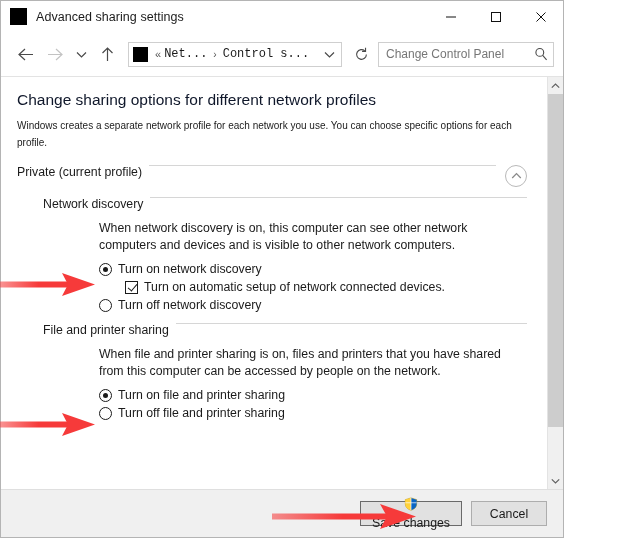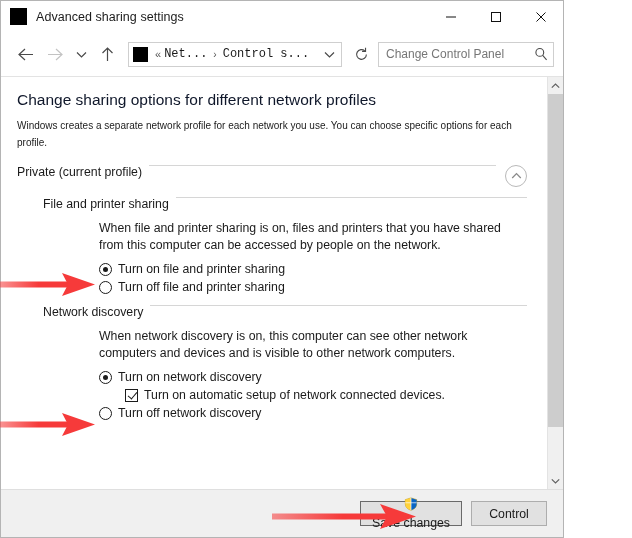--- a/index.html
+++ b/index.html
@@ -451,59 +451,59 @@
             <svg width="11" height="8" viewBox="0 0 11 8">
                 <path d="M1.2 6 L5.5 1.6 L9.8 6" fill="none" stroke="currentColor" stroke-width="1.3"></path>
               </svg>
           </span>
         </div>
 
         <div class="profile-body">
 
           <div class="sub-group">
             <div class="group-head">
+              <span class="label">Network discovery</span>
+              <span class="rule"></span>
+            </div>
+            <div class="sub-body">
+              <p class="desc">When network discovery is on, this computer can see other network computers and devices and is visible to other network computers.</p>
+
+              <div class="opt-row">
+                <span class="radio checked"></span>
+                <span class="opt-label">Turn on network discovery</span>
+              </div>
+
+              <div class="opt-row indent">
+                <span class="checkbox checked"></span>
+                <span class="opt-label">Turn on automatic setup of network connected devices.</span>
+              </div>
+
+              <div class="opt-row">
+                <span class="radio"></span>
+                <span class="opt-label">Turn off network discovery</span>
+              </div>
+            </div>
+          </div>
+
+          <div class="sub-group">
+            <div class="group-head">
               <span class="label">File and printer sharing</span>
               <span class="rule"></span>
             </div>
             <div class="sub-body">
               <p class="desc">When file and printer sharing is on, files and printers that you have shared from this computer can be accessed by people on the network.</p>
 
               <div class="opt-row">
                 <span class="radio checked"></span>
                 <span class="opt-label">Turn on file and printer sharing</span>
               </div>
 
               <div class="opt-row">
                 <span class="radio"></span>
                 <span class="opt-label">Turn off file and printer sharing</span>
-              </div>
-            </div>
-          </div>
-
-          <div class="sub-group">
-            <div class="group-head">
-              <span class="label">Network discovery</span>
-              <span class="rule"></span>
-            </div>
-            <div class="sub-body">
-              <p class="desc">When network discovery is on, this computer can see other network computers and devices and is visible to other network computers.</p>
-
-              <div class="opt-row">
-                <span class="radio checked"></span>
-                <span class="opt-label">Turn on network discovery</span>
-              </div>
-
-              <div class="opt-row indent">
-                <span class="checkbox checked"></span>
-                <span class="opt-label">Turn on automatic setup of network connected devices.</span>
-              </div>
-
-              <div class="opt-row">
-                <span class="radio"></span>
-                <span class="opt-label">Turn off network discovery</span>
               </div>
             </div>
           </div>
 
         </div>
       </div>
 
 
     </div>
 
@@ -531,21 +531,21 @@
           <path d="M8 1 L14.5 3 L14.5 8 C14.5 11.6 11.6 14 8 15.2 C4.4 14 1.5 11.6 1.5 8 L1.5 3 Z" fill="#ffd23a" stroke="#b08b00" stroke-width="0.6"></path>
           <path d="M8 1 L1.5 3 L1.5 8 C1.5 11.6 4.4 14 8 15.2 Z" fill="#ffd23a"></path>
           <path d="M8 1 L14.5 3 L14.5 8 C14.5 11.6 11.6 14 8 15.2 Z" fill="#0a65c4"></path>
           <path d="M8 1 L8 15.2" stroke="#ffffff" stroke-width="0.8"></path>
           <path d="M1.5 6.6 L14.5 6.6" stroke="#ffffff" stroke-width="0.8"></path>
         </svg>
       </span>
       <span>Save changes</span>
     </button>
     <button class="btn">
-      <span>Control</span>
+      <span>Cancel</span>
     </button>
   </div>
 
 </div>
 
 <svg class="arrow" style="left:0px; top:268px;" width="100" height="34" viewBox="0 0 100 34">
   <defs>
     <linearGradient id="ag1" x1="0" y1="0" x2="1" y2="0">
       <stop offset="0" stop-color="#f63a3a" stop-opacity="0.55"></stop>
       <stop offset="0.55" stop-color="#f63a3a" stop-opacity="1"></stop>

